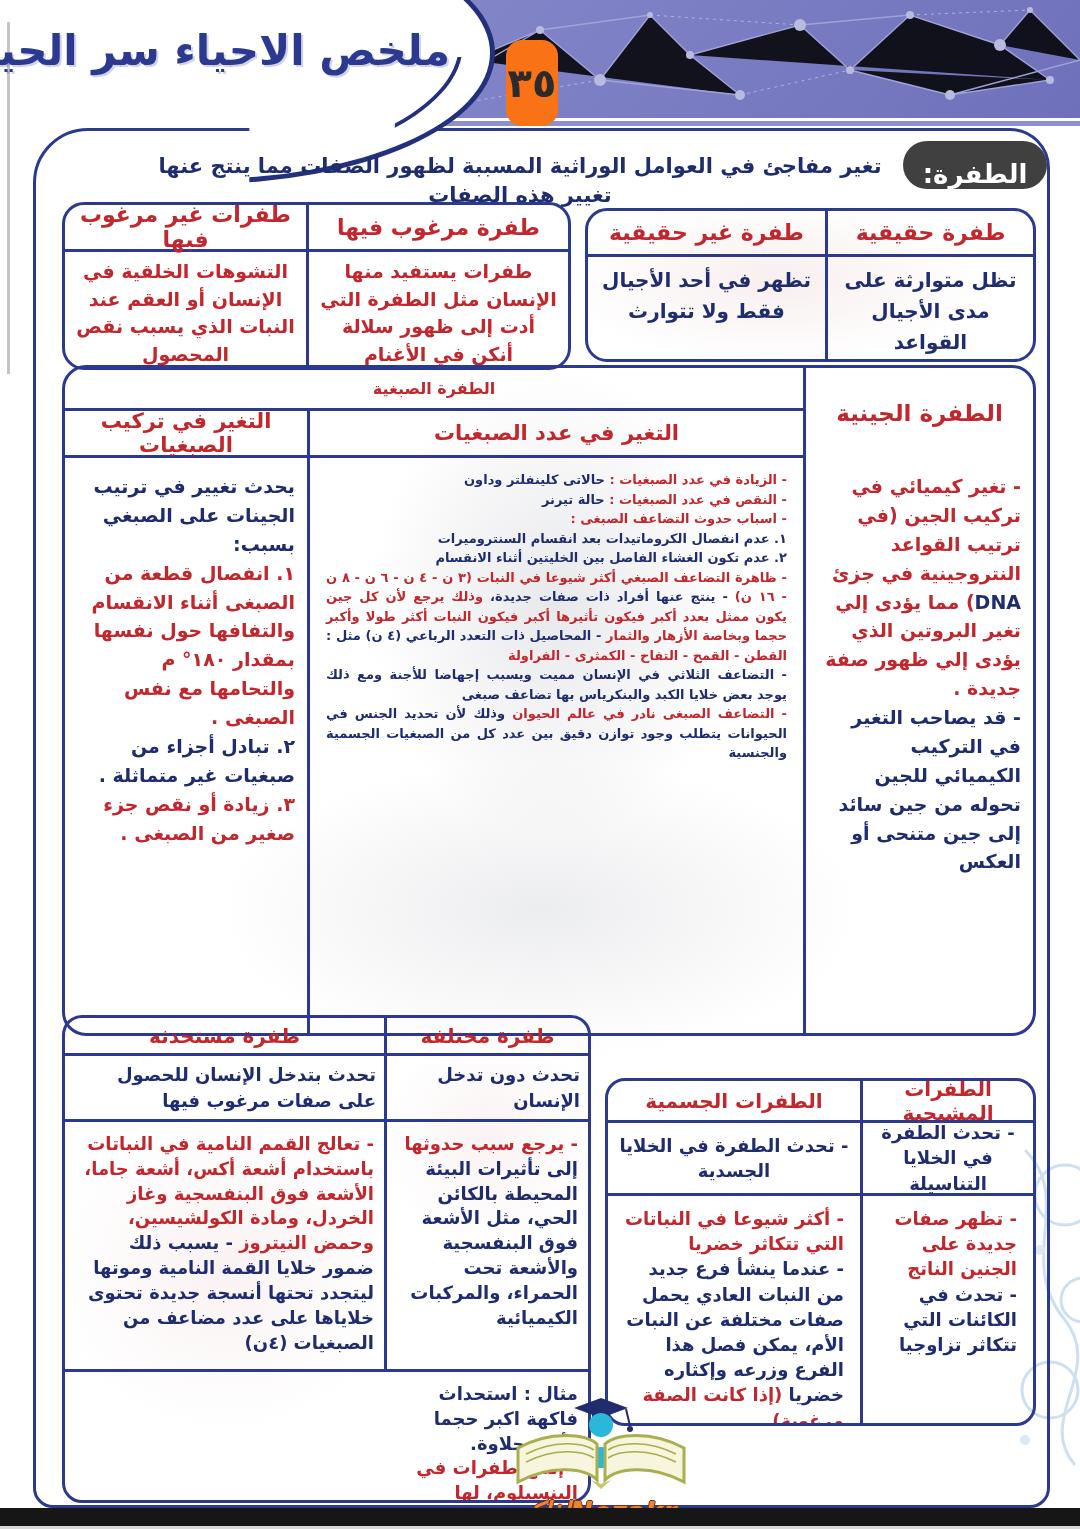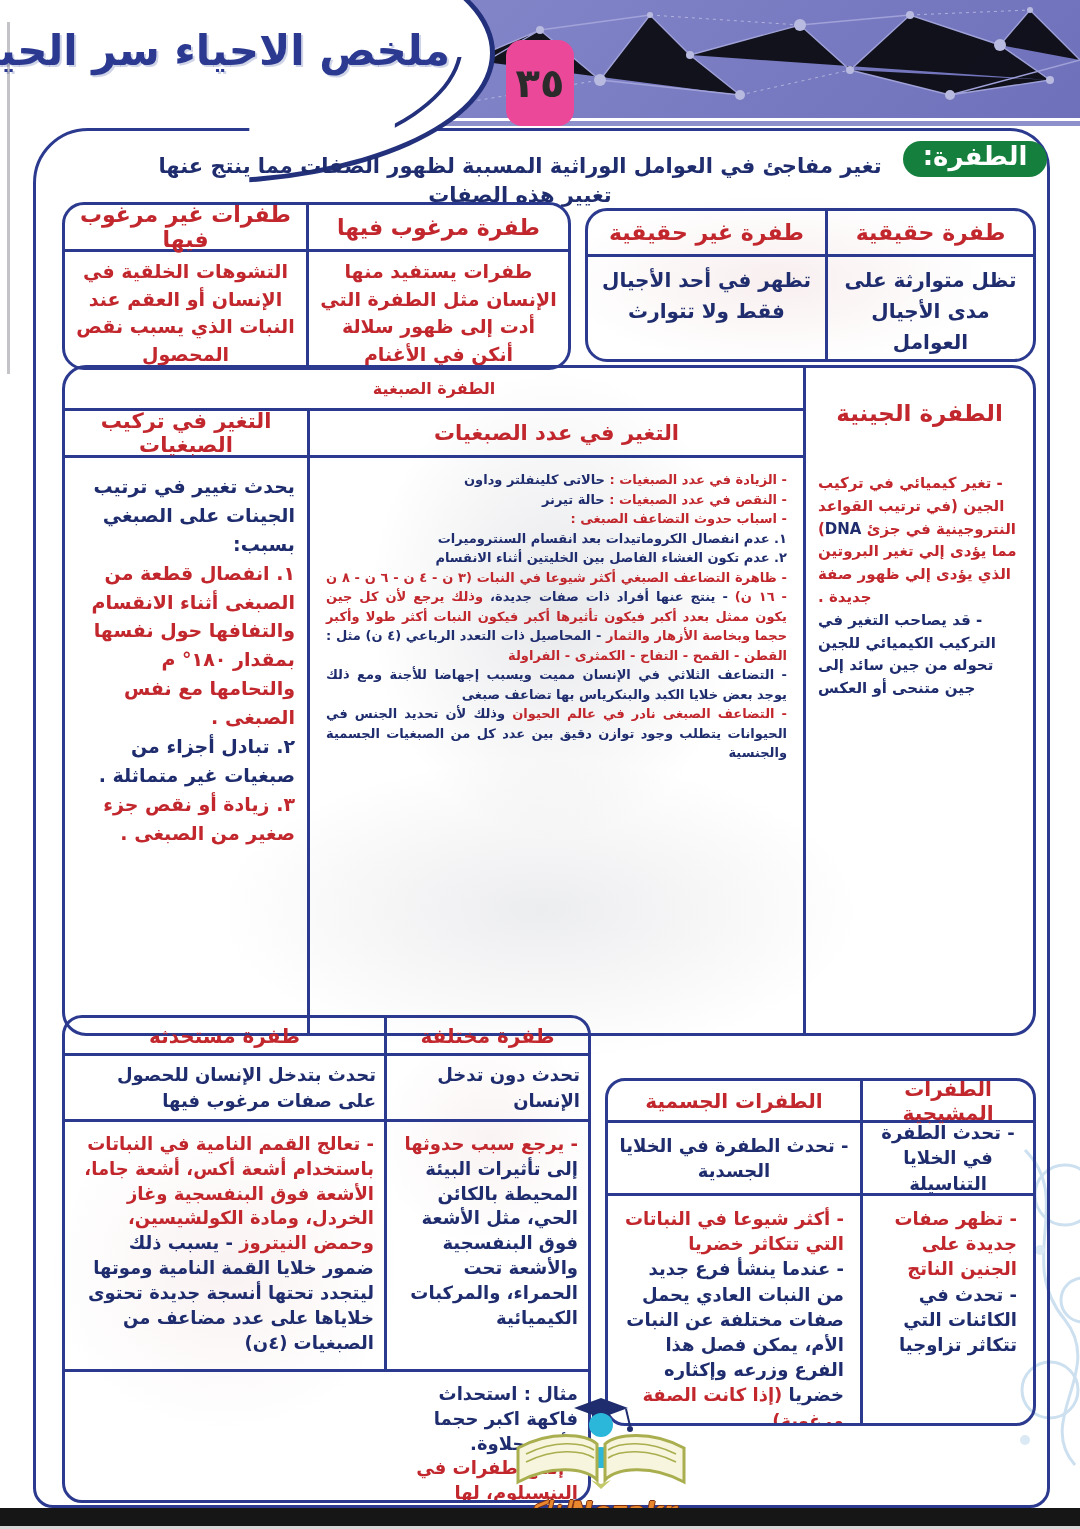--- a/index.html
+++ b/index.html
@@ -21,25 +21,25 @@
   
   .banner{left:390px;top:0;width:690px;height:118px;background:linear-gradient(135deg,#8587ca,#6e71ba);z-index:1;}
   .banner svg{position:absolute;inset:0;}
   .banner-line{left:420px;top:121px;width:660px;height:5px;background:#8e90cc;z-index:1;}
   .bubble{left:-90px;top:-78px;width:575px;height:252px;background:#fff;border:5px solid #23307c;border-radius:50%;
           clip-path:inset(0 0 0 58%);z-index:2;}
   .paren2{left:-105px;top:-85px;width:560px;height:250px;border:4px solid #23307c;border-radius:50%;
           clip-path:inset(55% 0 0 88%);z-index:2;}
   .title{left:2px;top:26px;width:448px;text-align:center;font-size:42px;color:#2b3990;z-index:3;
          text-shadow:2px 2px 0 rgba(43,57,144,.22);letter-spacing:-1px;white-space:nowrap;}
-  .tab{left:506px;top:40px;width:68px;height:86px;background:#ec4899;border-radius:16px;z-index:3;
+  .tab{left:506px;top:40px;width:52px;height:86px;background:#f97316;border-radius:16px;z-index:3;
        display:flex;align-items:center;justify-content:center;font-size:40px;color:#2b2b2b;}
   
-  .def-pill{left:903px;top:141px;width:144px;height:36px;background:#15803d;border-radius:26px;color:#fff;
-            font-size:26px;display:flex;align-items:flex-start;justify-content:center;z-index:2;}
+  .def-pill{left:903px;top:141px;width:144px;height:48px;background:#404040;border-radius:26px;color:#fff;
+            font-size:26px;display:flex;align-items:flex-end;justify-content:center;z-index:2;}
   .def-text{left:150px;top:152px;width:740px;font-size:21px;color:var(--navy);text-align:center;line-height:1.4;z-index:2;}
   
   .frame{left:33px;top:128px;width:1011px;height:1374px;border:3px solid var(--bord);
          border-radius:55px 40px 20px 20px;z-index:1;}
   
   .tbl{position:absolute;display:grid;border:3px solid var(--bord);border-radius:22px;overflow:hidden;z-index:2;background:transparent;}
   .cell{padding:6px 8px;}
   .th{display:flex;align-items:center;justify-content:center;color:var(--red);text-align:center;}
   .bb{border-bottom:3px solid var(--bord);} .bl{border-left:3px solid var(--bord);}
   .seg{white-space:pre-wrap;}
@@ -50,21 +50,21 @@
   
   .tblB{left:585px;top:208px;width:445px;height:148px;grid-template-columns:208px 1fr;grid-template-rows:46px 1fr;}
   .tblB .th{font-size:22px;}
   .tblB .bd{font-size:20px;line-height:1.55;text-align:center;color:var(--navy);padding:8px 10px;}
   
   .tblC{left:62px;top:365px;width:968px;height:665px;grid-template-columns:230px 496px 1fr;grid-template-rows:43px 47px 1fr;border-radius:24px;}
   .c-gen-h{grid-area:1/1/3/2;font-size:23px;}
   .c-chrom-h{grid-area:1/2/2/4;font-size:16px;}
   .c-num-h{grid-area:2/2/3/3;font-size:21px;}
   .c-str-h{grid-area:2/3/3/4;font-size:21px;}
-  .c-gen-b{grid-area:3/1/4/2;font-size:15px;line-height:1.52;text-align:left;padding:14px 12px;}
+  .c-gen-b{grid-area:3/1/4/2;font-size:19px;line-height:1.52;text-align:right;padding:14px 12px;}
   .c-num-b{grid-area:3/2/4/3;font-size:13px;line-height:1.5;text-align:justify;text-align-last:right;padding:12px 16px;}
   .c-str-b{grid-area:3/3/4/4;font-size:19px;line-height:1.52;text-align:right;padding:14px 12px;}
   
   .tblD{left:62px;top:1015px;width:523px;height:482px;grid-template-columns:204px 1fr;grid-template-rows:38px 66px 250px 1fr;border-radius:20px;}
   .tblD .th{font-size:20px;}
   .tblD .r1{font-size:18px;line-height:1.4;color:var(--navy);display:flex;align-items:center;justify-content:center;text-align:right;padding:2px 8px;}
   .tblD .bd{font-size:18px;line-height:1.38;text-align:right;padding:10px 10px;}
   .d-r2c1{text-align:center;}
   .d-r3c1{display:flex;align-items:flex-start;justify-content:center;text-align:center;padding-top:26px;}
   
@@ -150,21 +150,21 @@
   <div class="tbl tblA">
     <div class="cell th bl bb">طفرة مرغوب فيها</div>
     <div class="cell th bb">طفرات غير مرغوب فيها</div>
     <div class="cell bd bl">طفرات يستفيد منها الإنسان مثل الطفرة التي أدت إلى ظهور سلالة أنكن في الأغنام</div>
     <div class="cell bd">التشوهات الخلقية في الإنسان أو العقم عند النبات الذي يسبب نقص المحصول</div>
   </div>
 
   <div class="tbl tblB">
     <div class="cell th bl bb">طفرة حقيقية</div>
     <div class="cell th bb">طفرة غير حقيقية</div>
-    <div class="cell bd bl">تظل متوارثة على مدى الأجيال العوامل</div>
+    <div class="cell bd bl">تظل متوارثة على مدى الأجيال القواعد</div>
     <div class="cell bd">تظهر في أحد الأجيال فقط ولا تتوارث</div>
   </div>
 
   <div class="tbl tblC">
     <div class="cell th bl c-gen-h">الطفرة الجينية</div>
     <div class="cell th bb c-chrom-h">الطفرة الصبغية</div>
     <div class="cell th bl bb c-num-h">التغير في عدد الصبغيات</div>
     <div class="cell th bb c-str-h">التغير في تركيب الصبغيات</div>
     <div class="cell bl seg c-gen-b"><span class="sg-red">- تغير كيميائي في تركيب الجين (في ترتيب القواعد النتروجينية في جزئ </span><span class="sg-navy">DNA</span><span class="sg-red">) مما يؤدى إلي تغير البروتين الذي يؤدى إلي ظهور صفة جديدة .
 </span><span class="sg-navy">- قد يصاحب التغير في التركيب الكيميائي للجين تحوله من جين سائد إلى جين متنحى أو العكس</span></div>

